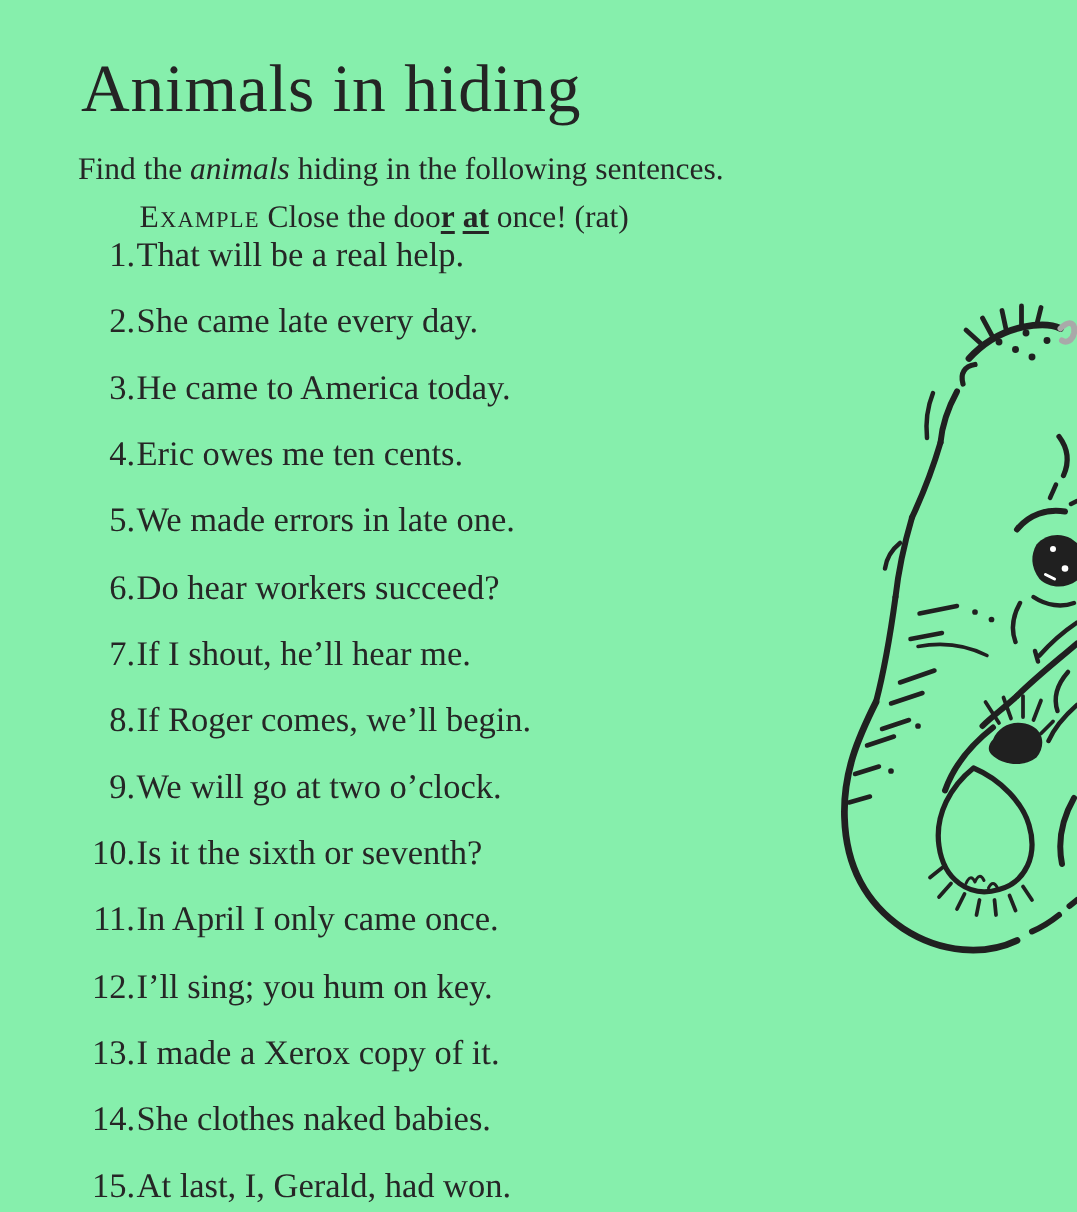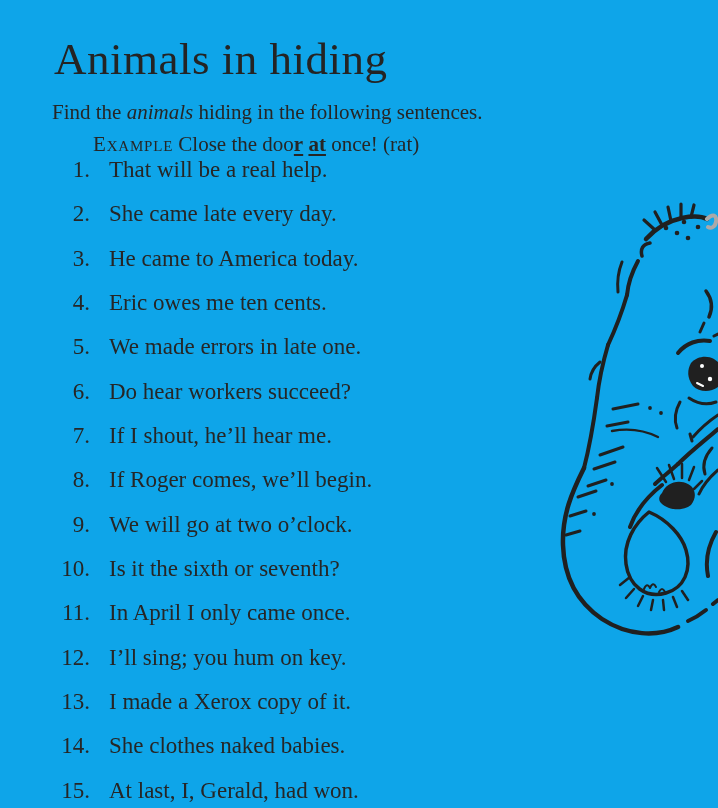--- a/index.html
+++ b/index.html
@@ -3,21 +3,21 @@
 <meta charset="utf-8">
 <style>
   html, body { margin: 0; padding: 0; }
   body {
     width: 718px; height: 808px;
     background: #ffffff;
     font-family: "Liberation Serif", serif;
     color: #262626;
     overflow: hidden;
   }
-  .page { position: relative; width: 718px; height: 808px; background: #0ea5e9; }
+  .page { position: relative; width: 718px; height: 808px; background: #86efac; }
 
   .title {
     position: absolute; left: 54px; top: 4px;
     font-size: 45px; line-height: 1.15; font-weight: 400;
     letter-spacing: 0.5px; color: #242424;
   }
   .instruction {
     position: absolute; left: 52px; top: 78px;
     font-size: 21px; line-height: 1.3; color: #262626;
   }
@@ -38,21 +38,21 @@
   ol.list {
     position: absolute; left: 52px; top: 148px;
     margin: 0; padding: 0; list-style: none;
   }
   ol.list li {
     height: 44.35px; line-height: 44.35px;
     display: flex; align-items: baseline;
     font-size: 23px; color: #262626;
   }
   ol.list .num { flex: 0 0 38px; width: 38px; text-align: right; }
-  ol.list .txt { margin-left: 19px; white-space: pre; }
+  ol.list .txt { margin-left: 1px; white-space: pre; }
 
   .illustration {
     position: absolute; left: 540px; top: 180px;
     width: 178px; height: 480px;
   }
 </style>
 </head>
 <body>
 
 <div class="page">

